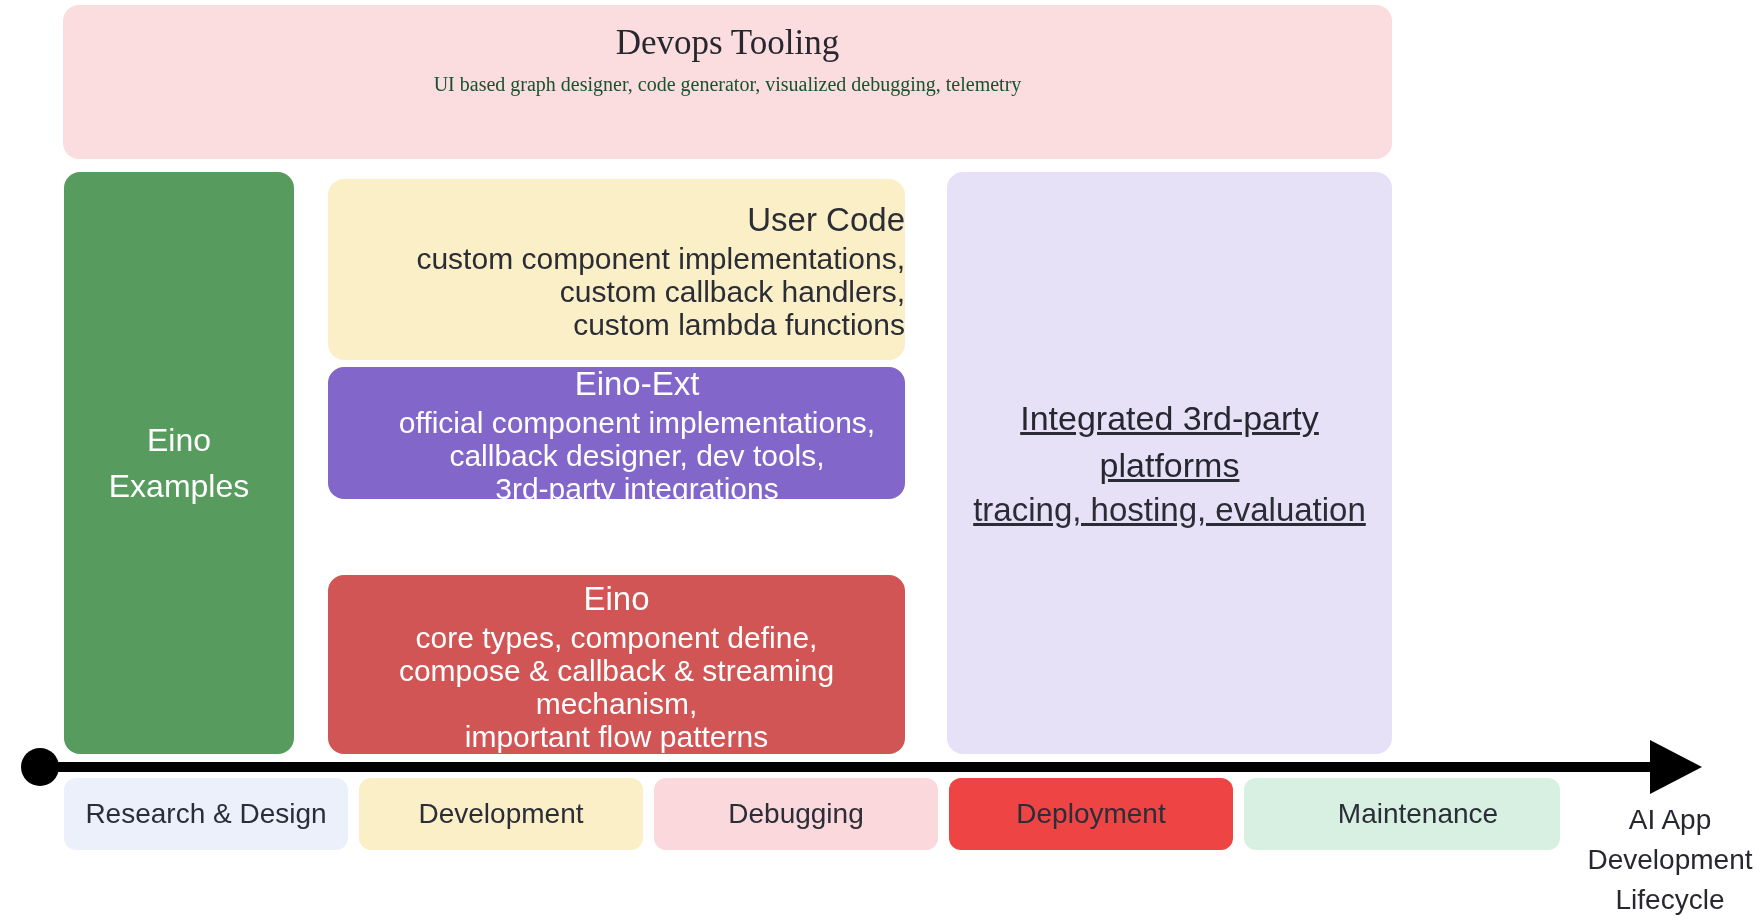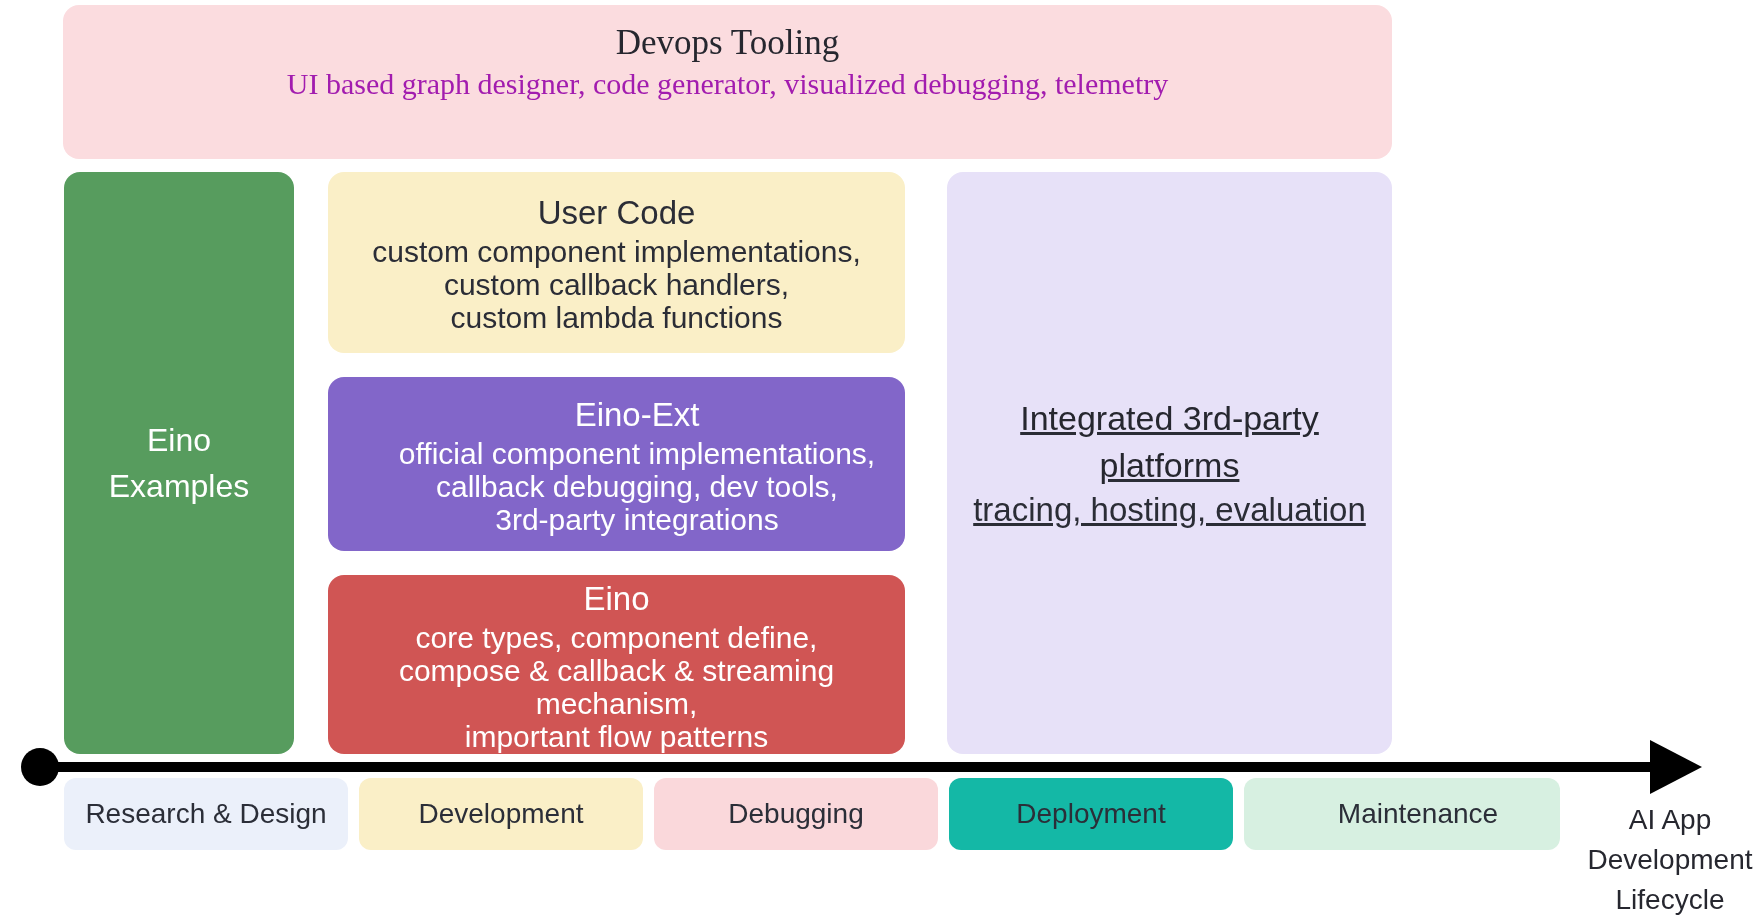--- a/index.html
+++ b/index.html
@@ -23,34 +23,34 @@
     box-sizing: border-box;
   }
   .light-text { color: #ffffff; }
 
   
   .devops {
     left: 63px; top: 5px; width: 1329px; height: 154px;
     justify-content: flex-start; padding-top: 14px;
   }
   .devops .big-title { font-size: 35px; line-height: 48px; color: #26272f; }
-  .devops .subtitle  { font-size: 30px; line-height: 34px; color: #a21caf; }
+  .devops .subtitle  { font-size: 20px; line-height: 34px; color: #14532d; }
 
   
   .eino-examples {
     left: 64px; top: 172px; width: 230px; height: 582px;
     font-size: 32px; line-height: 46px;
   }
 
   
   .stack-box { left: 328px; width: 577px; }
   .stack-box .stack-title { font-size: 33px; line-height: 44px; }
   .stack-box .stack-line  { font-size: 30px; line-height: 33px; }
-  .user-code { top: 172px; height: 181px; color: #2b2d36; }
-  .eino-ext  { top: 377px; height: 174px; padding-left: 41px; }
+  .user-code { top: 179px; height: 181px; color: #2b2d36; align-items: flex-end; }
+  .eino-ext  { top: 367px; height: 132px; padding-left: 41px; }
   .eino-core { top: 575px; height: 179px; }
 
   
   .integrated {
     left: 947px; top: 172px; width: 445px; height: 582px;
   }
   .integrated .big-title { font-size: 34px; line-height: 47px; color: #26272f; }
   .integrated .subtitle  { font-size: 33px; line-height: 42px; }
 
   
@@ -103,21 +103,21 @@
   <div class="box stack-box user-code" style="background: rgb(250, 239, 199);">
     <div class="stack-title">User Code</div>
     <div class="stack-line">custom component implementations,</div>
     <div class="stack-line">custom callback handlers,</div>
     <div class="stack-line">custom lambda functions</div>
   </div>
 
   <div class="box stack-box eino-ext light-text" style="background: rgb(130, 102, 201);">
     <div class="stack-title">Eino-Ext</div>
     <div class="stack-line">official component implementations,</div>
-    <div class="stack-line">callback debugging, dev tools,</div>
+    <div class="stack-line">callback designer, dev tools,</div>
     <div class="stack-line">3rd-party integrations</div>
   </div>
 
   <div class="box stack-box eino-core light-text" style="background: rgb(208, 85, 84);">
     <div class="stack-title">Eino</div>
     <div class="stack-line">core types, component define,</div>
     <div class="stack-line">compose &amp; callback &amp; streaming mechanism,</div>
     <div class="stack-line">important flow patterns</div>
   </div>
 
@@ -128,21 +128,21 @@
   </div>
 
   <div class="timeline-dot"></div>
   <div class="timeline-line"></div>
   <div class="timeline-arrowhead"></div>
 
   <div class="stage-row">
     <div class="stage" style="background: rgb(235, 240, 250);">Research &amp; Design</div>
     <div class="stage" style="background: rgb(250, 239, 199);">Development</div>
     <div class="stage" style="background: rgb(250, 216, 219);">Debugging</div>
-    <div class="stage" style="background: #14b8a6;">Deployment</div>
+    <div class="stage" style="background: #ef4444;">Deployment</div>
     <div class="stage" style="background: rgb(215, 240, 225); padding-left: 32px;">Maintenance</div>
   </div>
 
   <div class="axis-label">
     <div>AI App</div>
     <div>Development</div>
     <div>Lifecycle</div>
   </div>
 
 </div>

